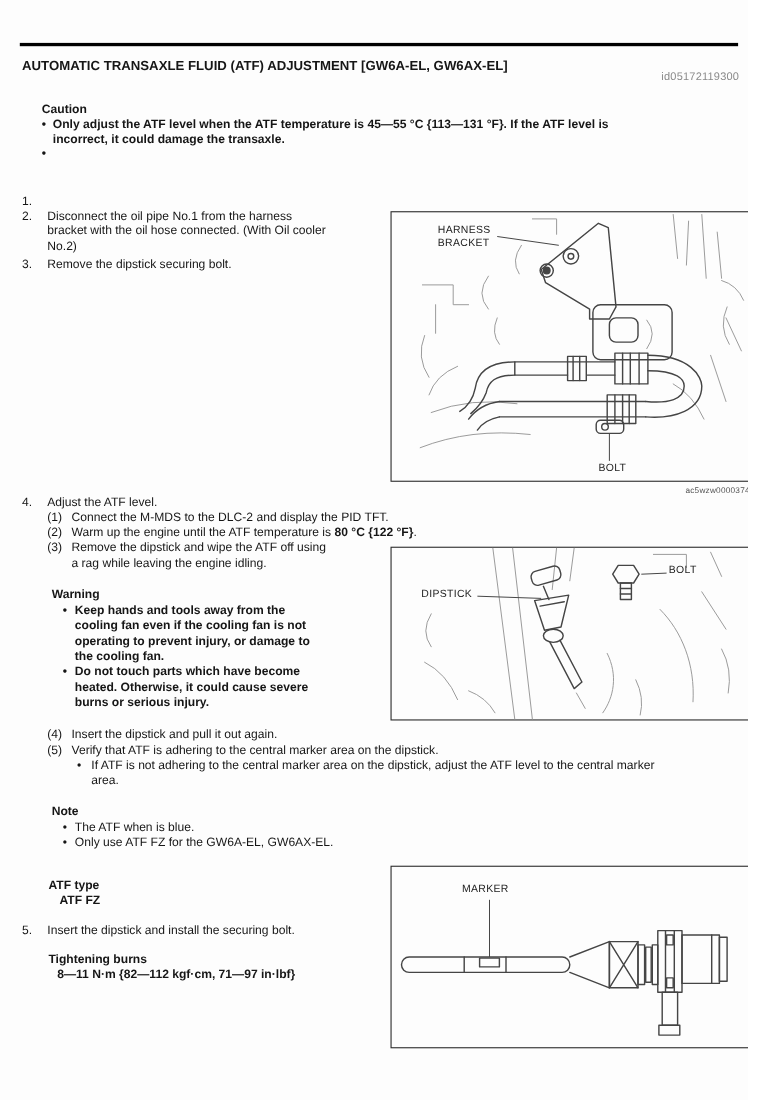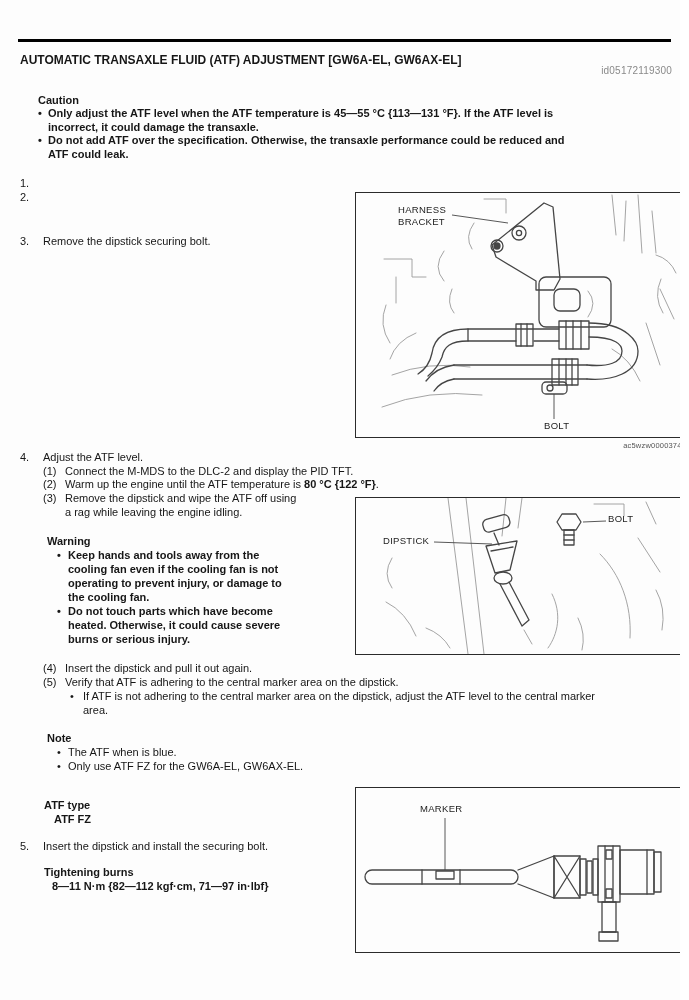--- a/index.html
+++ b/index.html
@@ -39,30 +39,31 @@
 
   <div class="abs" style="left:38px;top:94px;width:630px;font-size:11px;line-height:13.4px">
     <div class="b">Caution</div>
     <div class="row b">
       <span class="dot">•</span>
       <span class="preline">Only adjust the ATF level when the ATF temperature is 45—55 °C {113—131 °F}. If the ATF level is
 incorrect, it could damage the transaxle.</span>
     </div>
     <div class="row b">
       <span class="dot">•</span>
-      <span class="preline">Do not add ATF over the specification. Otherwise, the transaxle performance could be reduced and
-ATF could leak.</span>
     </div>
   </div>
 
   <div class="abs row t11" style="left:20px;top:177px;width:660px">
     <span class="stepnum">1.</span>
   </div>
   <div class="abs row t11" style="left:20px;top:190.5px;width:335px">
     <span class="stepnum">2.</span>
+    <span class="preline">Disconnect the oil pipe No.1 from the harness
+bracket with the oil hose connected. (With Oil cooler
+No.2)</span>
   </div>
   <div class="abs row t11" style="left:20px;top:234.5px;width:335px">
     <span class="stepnum">3.</span>
     <span class="pre">Remove the dipstick securing bolt.</span>
   </div>
 
   <div class="abs figbox" style="left:355px;top:192px;width:331px;height:246px">
     <svg width="329" height="244" viewBox="0 0 329 244">
 
       <path class="lt" d="M256,2 L260,42 M270,8 L268,48 M282,2 L286,60 M296,18 L300,60 M300,62 q14,4 20,18 M305,86 q-8,18 2,34"></path>

